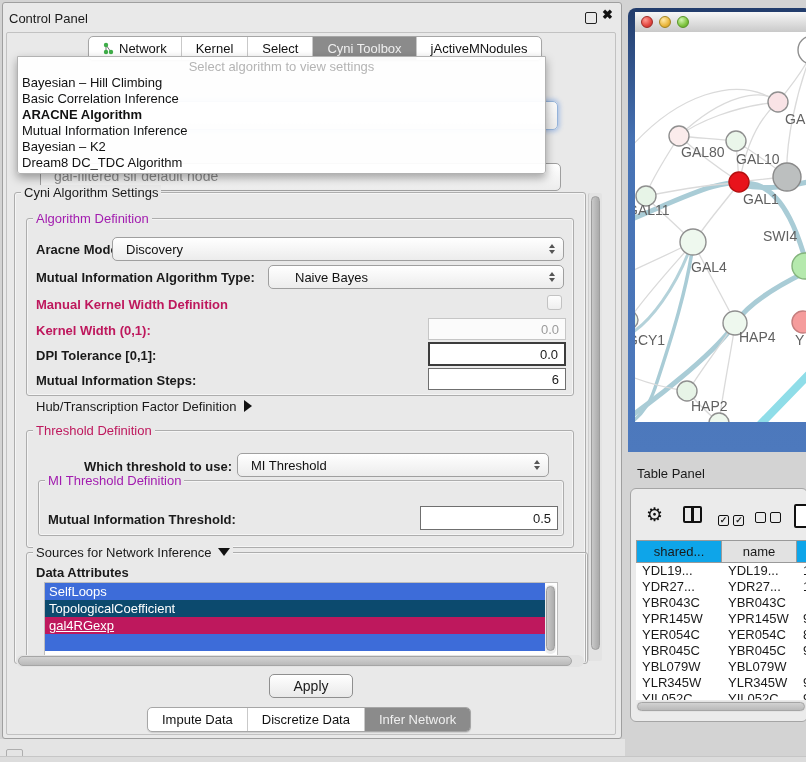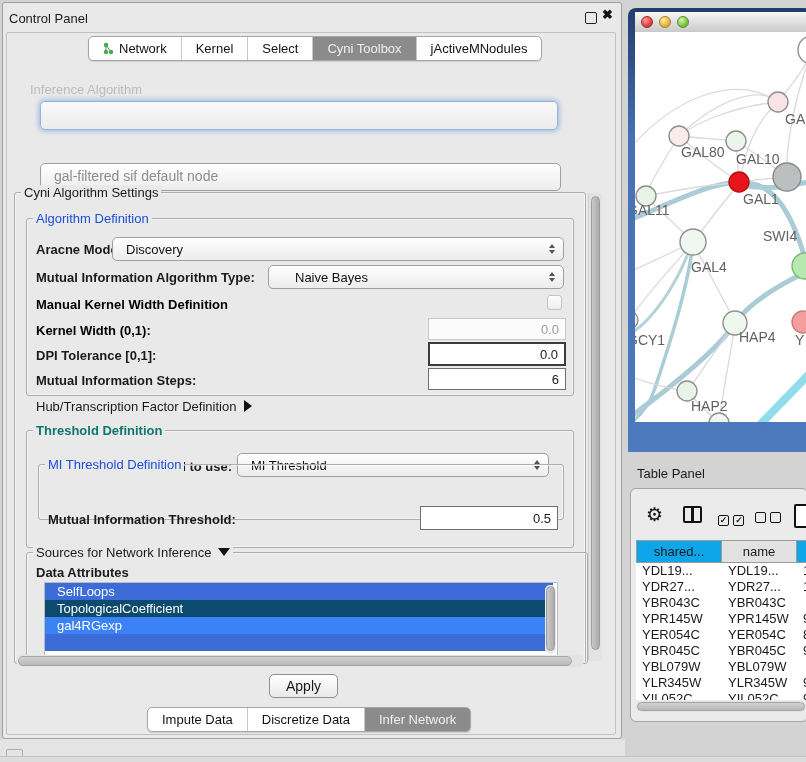--- a/index.html
+++ b/index.html
@@ -30,23 +30,23 @@
   .popup{left:17px;top:56px;width:529px;height:118px;background:rgba(255,255,255,.95);
          border:1px solid #b2b2b2;border-radius:0 0 3px 3px;box-shadow:0 4px 10px rgba(0,0,0,.35);
          padding-top:18px;box-sizing:border-box;z-index:5;}
   .popup-placeholder{position:absolute;left:0;top:2px;width:100%;text-align:center;
          font-size:13px;color:#b4b4b4;}
   .popup-item{height:16px;line-height:16px;font-size:13px;padding-left:4px;color:#111;}
   .popup-item.hl{font-weight:bold;}
   
   .group{border:1px solid #adadad;border-radius:3px;box-shadow:inset 0 0 0 1px rgba(255,255,255,.55);}
   .group-title{position:absolute;top:-8px;left:6px;background:#e9e9e9;padding:0 3px;font-size:13px;}
-  .t-blue{color:#1d4ed8;} .t-green{color:#0f766e;font-weight:bold;} .t-black{color:#1a1a1a;}
+  .t-blue{color:#a21caf;} .t-green{color:#be185d;} .t-black{color:#1a1a1a;}
   .lbl{font-size:13px;font-weight:bold;white-space:nowrap;}
-  .lbl.dis{color:#000000;}
+  .lbl.dis{color:#be185d;}
   .plain{font-size:13px;white-space:nowrap;}
   
   .combo{height:24px;background:linear-gradient(#ffffff,#ececec);border:1px solid #9f9f9f;
          border-radius:5px;box-sizing:border-box;display:flex;align-items:center;}
   .combo-text{font-size:13px;padding-left:13px;color:#111;}
   .combo-arrows{position:absolute;right:8px;top:50%;transform:translateY(-50%);
          display:flex;flex-direction:column;gap:2px;}
   .combo-arrows .up{width:0;height:0;border-left:3.5px solid transparent;border-right:3.5px solid transparent;
          border-bottom:4.5px solid #555;}
   .combo-arrows .dn{width:0;height:0;border-left:3.5px solid transparent;border-right:3.5px solid transparent;
@@ -57,21 +57,21 @@
   .field.dis{background:#fbfbfb;border:1px solid #c6c6c6;color:#9b9b9b;}
   .field.strong{border:2px solid #3c3c3c;}
   .checkbox{width:15px;height:15px;background:linear-gradient(#fdfdfd,#eeeeee);
          border:1px solid #c2c2c2;border-radius:3px;box-sizing:border-box;}
   .tri-right{display:inline-block;margin-left:8px;width:0;height:0;border-top:6px solid transparent;
          border-bottom:6px solid transparent;border-left:8px solid #111;vertical-align:-1px;}
   .tri-down{display:inline-block;margin-left:6px;width:0;height:0;border-left:6px solid transparent;
          border-right:6px solid transparent;border-top:8px solid #111;vertical-align:1px;}
   
   .attr-list{background:#fff;border:1px solid #bdbdbd;overflow:hidden;}
-  .attr-item{height:17px;line-height:17px;font-size:13px;color:#fff;padding-left:12px;}
+  .attr-item{height:17px;line-height:17px;font-size:13px;color:#fff;padding-left:4px;}
   .list-scroll{position:absolute;right:1px;top:2px;width:11px;bottom:2px;background:#ececec;border-radius:5px;}
   .list-thumb{position:absolute;left:1px;right:1px;top:1px;height:92%;
          background:linear-gradient(90deg,#c9c9c9,#adadad);border:1px solid #9d9d9d;border-radius:5px;}
   
   .vscroll{background:#e3e3e3;border-left:1px solid #cfcfcf;border-radius:2px;}
   .vthumb{position:absolute;left:2px;right:2px;background:linear-gradient(90deg,#c9c9c9,#aaaaaa);
          border:1px solid #9d9d9d;border-radius:6px;}
   .hscroll{background:#e3e3e3;border-radius:6px;}
   .hthumb{position:absolute;top:1px;bottom:1px;background:linear-gradient(#d2d2d2,#b9b9b9);
          border:1px solid #a5a5a5;border-radius:6px;}
@@ -148,20 +148,29 @@
     </div>
 
   <div class="abs inner-panel"></div>
 
   <div class="abs ghost-label">Inference Algorithm</div>
   <div class="abs ghost-combo ghost-focus" style="left:40px;top:101px;width:516px;height:27px;"></div>
   <div class="abs ghost-combo" style="left:40px;top:163px;width:519px;height:26px;">
     <div class="ghost-text">gal-filtered sif default node</div>
   </div>
 
+  <div class="abs popup" id="algo-popup">
+    <div class="popup-placeholder">Select algorithm to view settings</div>
+  <div class="popup-item">Bayesian – Hill Climbing</div>
+      <div class="popup-item">Basic Correlation Inference</div>
+      <div class="popup-item hl">ARACNE Algorithm</div>
+      <div class="popup-item">Mutual Information Inference</div>
+      <div class="popup-item">Bayesian – K2</div>
+      <div class="popup-item">Dream8 DC_TDC Algorithm</div>
+    </div>
 
   <div class="abs group" style="left:14px;top:192px;width:570px;height:470px;">
     <div class="group-title t-black">Cyni Algorithm Settings</div>
   </div>
   <div class="abs vscroll" style="left:588px;top:193px;width:13px;height:468px;">
     <div class="vthumb" style="top:3px;height:452px;"></div>
   </div>
 
   <div class="abs group" style="left:26px;top:218px;width:546px;height:176px;">
     <div class="group-title t-blue">Algorithm Definition</div>
@@ -197,45 +206,45 @@
     <div class="group-title t-green">Threshold Definition</div>
   </div>
   <div class="abs lbl" style="left:84px;top:459px;">Which threshold to use:</div>
   <div class="abs combo" style="left:237px;top:453px;width:312px;">
     <span class="combo-text">MI Threshold</span>
     <span class="combo-arrows">
         <i class="up"></i>
         <i class="dn"></i>
       </span>
   </div>
-  <div class="abs group" style="left:38px;top:464px;width:524px;height:54px;">
+  <div class="abs group" style="left:38px;top:480px;width:524px;height:54px;">
     <div class="group-title t-blue">MI Threshold Definition</div>
   </div>
   <div class="abs lbl" style="left:48px;top:512px;">Mutual Information Threshold:</div>
   <div class="abs field" style="left:420px;top:506px;width:138px;height:24px;">0.5</div>
 
   <div class="abs group" style="left:26px;top:552px;width:560px;height:110px;">
     <div class="group-title t-black"><span>Sources for Network Inference</span><span class="tri-down"></span></div>
   </div>
   <div class="abs lbl" style="left:36px;top:565px;">Data Attributes</div>
   <div class="abs attr-list" style="left:44px;top:582px;width:512px;height:73px;" id="attr-list">
     <div class="list-scroll">
         <div class="list-thumb"></div>
       </div>
   <div class="attr-item" style="background: rgb(61, 108, 217); width: 496px;">SelfLoops</div>
       <div class="attr-item" style="background: #0c4a6e; width: 496px;">TopologicalCoefficient</div>
-      <div class="attr-item" style="background: #3b82f6; width: 496px;">gal4RGexp</div>
+      <div class="attr-item" style="background: #be185d; width: 496px; text-decoration: underline;">gal4RGexp</div>
       <div class="attr-item" style="background: rgb(61, 108, 217); width: 496px;"></div>
     </div>
 
   <div class="abs hscroll" style="left:16px;top:655px;width:568px;height:12px;">
     <div class="hthumb" style="left:2px;width:552px;"></div>
   </div>
 
-  <div class="abs btn" style="left:269px;top:674px;width:69px;height:24px;">Apply</div>
+  <div class="abs btn" style="left:269px;top:674px;width:84px;height:24px;">Apply</div>
   <div class="abs segbar" style="left:147px;top:707px;" id="bottom-tabs">
       <div class="seg">
         <span>Impute Data</span>
       </div>
       <div class="seg">
         <span>Discretize Data</span>
       </div>
       <div class="seg sel">
         <span>Infer Network</span>
       </div>

